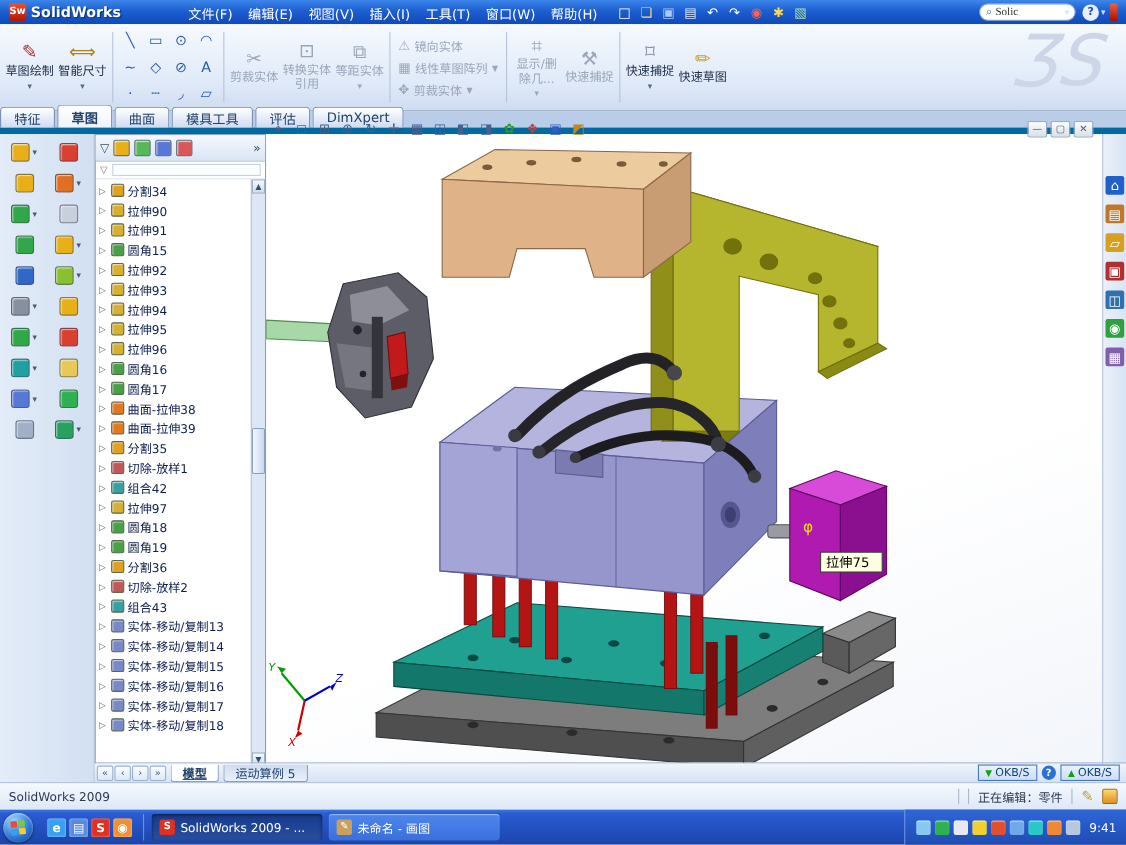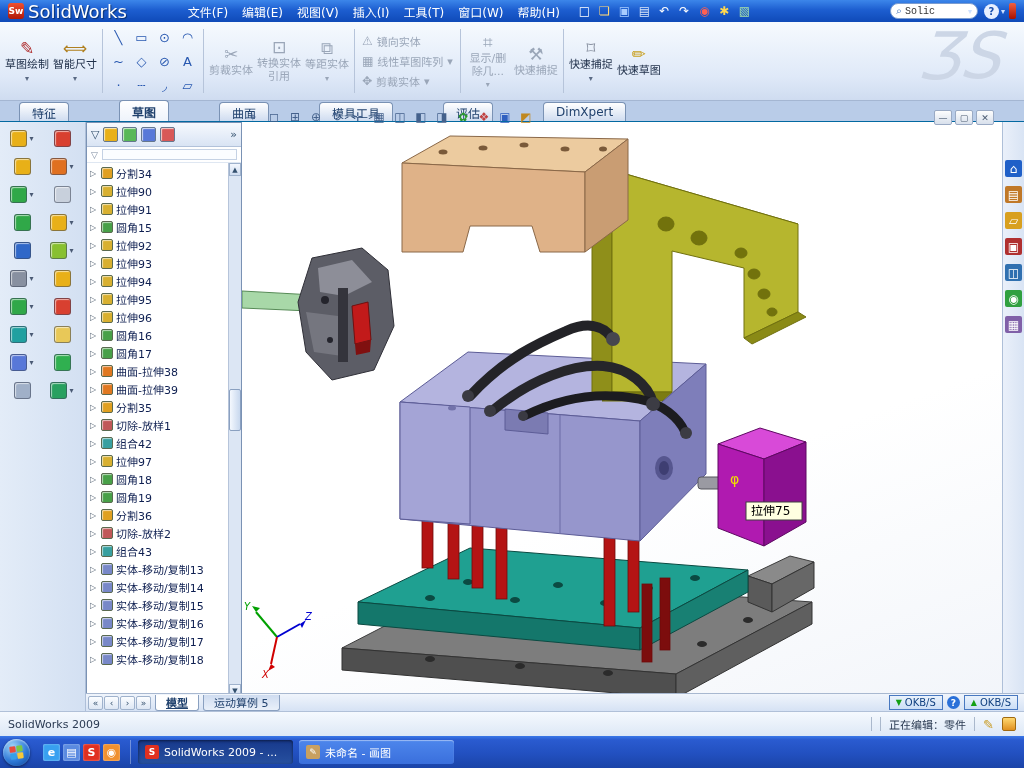--- a/index.html
+++ b/index.html
@@ -15,32 +15,32 @@
     position:absolute; top:0; left:0; right:0; height:22px;
     background:linear-gradient(#3c86ea,#1d5ed0 45%,#0f4ab8);
     display:flex; align-items:center; color:#fff; padding:0 4px; gap:2px;
   }
   .sw-logo { display:flex; align-items:center; gap:4px; padding:0 4px; }
   .sw-logo .mark {
     width:16px; height:16px; background:linear-gradient(#f05030,#b01808);
     border-radius:3px; color:#fff; font-size:9px; font-weight:bold;
     display:flex; align-items:center; justify-content:center;
   }
-  .sw-logo .name { font-weight:normal; font-size:18px; text-shadow:1px 1px 1px #09306e; }
+  .sw-logo .name { font-weight:bold; font-size:13px; text-shadow:1px 1px 1px #09306e; }
   .menus { display:flex;margin-left:48px; }
   .menu-item { padding:3px 7px; font-size:12px; cursor:default; }
   .qi-row { display:flex; align-items:center; gap:1px; margin-left:6px; }
   .qi { width:19px; height:18px; display:flex; align-items:center; justify-content:center;
         font-size:12px; border:1px solid transparent; border-radius:2px; }
   .qi-caret { font-size:8px; color:#cfe2ff; margin-left:-2px; }
   .searchbox { margin-left:auto; display:flex; align-items:center; background:#fff;
         border:1px solid #7a9cd0; border-radius:9px; height:16px; padding:0 5px; gap:3px; }
   .searchbox .mag { color:#3a6ab0; font-size:10px; }
   .searchbox input { border:none; outline:none; width:62px; height:12px; font-size:10px;
-        font-family:Liberation Mono, monospace; color:#333; padding:0; }
+        font-family:Liberation Serif, serif; color:#333; padding:0; }
   .tb-right { display:flex; align-items:center; gap:4px; padding:0 4px; }
   .tb-right .hbtn { width:15px; height:15px; border-radius:8px; background:#e8f0ff; color:#1a50b0;
         font-size:10px; font-weight:bold; display:flex; align-items:center; justify-content:center; }
   .tb-right .redtag { width:7px; height:16px; background:linear-gradient(#f06040,#a81000); border-radius:2px; }
 
   
   .cmdbar {
     position:absolute; top:22px; left:0; right:0; height:79px;
     background:linear-gradient(#f6fafe,#dfe9f8 70%,#cfdcf0);
     border-bottom:1px solid #a4b6d2; display:flex; align-items:stretch; padding:2px 4px; gap:2px;
@@ -56,21 +56,21 @@
   .sk-cell { display:flex; align-items:center; justify-content:center; font-size:13px; color:#2858b0;
     border:1px solid transparent; border-radius:2px; }
   .cmd-stack { display:flex; flex-direction:column; justify-content:center; gap:4px; padding:0 3px; }
   .stack-row { display:flex; align-items:center; gap:4px; font-size:11px; color:#9aa6b8; white-space:nowrap; }
   .stack-row .sic { font-size:12px; color:#9aa6b8; }
   .watermark { position:absolute; right:18px; top:24px; font-size:64px; font-style:italic;
     color:#ccd6e6; transform:skewX(-8deg); pointer-events:none; line-height:1; }
 
   
   .tabbar { position:absolute; top:101px; left:0; right:0; height:21px; background:#b9cce8;
-    display:flex; align-items:flex-end; padding-left:19px; border-bottom:1px solid #0369a1;gap:48px; }
+    display:flex; align-items:flex-end; padding-left:0; border-bottom:6px solid #0369a1; }
   .tab { height:19px; padding:0 12px; margin-right:2px; display:flex; align-items:center;
     border:1px solid #7a92b4; border-bottom:none; border-radius:4px 4px 0 0;
     background:linear-gradient(#ffffff,#cfdcf0); font-size:12px; color:#21426e; }
   .tab.active { background:linear-gradient(#ffffff,#eef3fb); font-weight:bold; height:21px; }
 
   
   .left-strip { position:absolute; left:0; top:122px; width:86px; bottom:57px;
     background:linear-gradient(90deg,#e3ecf8,#d3e0f2); border-right:1px solid #aebfd8;
     display:grid; grid-template-columns:repeat(2,40px); align-content:start; padding:6px 2px; row-gap:7px; }
   .lt-cell { display:flex; align-items:center; justify-content:center; gap:2px; height:21px; }
@@ -928,13 +928,36 @@
       <div class="taskbtn pressed">
         <span class="tb-ic" style="background: rgb(224, 48, 32);">S</span>
         <span>SolidWorks 2009 - ...</span>
       </div>
 
       <div class="taskbtn">
         <span class="tb-ic" style="background: rgb(200, 160, 96);">✎</span>
         <span>未命名 - 画图</span>
       </div>
     </div>
+  <div class="tray">
+    <div style="display:flex;gap:4px;">
+
+        <span class="tray-ic" style="background: rgb(136, 200, 240);"></span>
+
+        <span class="tray-ic" style="background: rgb(48, 176, 80);"></span>
+
+        <span class="tray-ic" style="background: rgb(232, 232, 240);"></span>
+
+        <span class="tray-ic" style="background: rgb(240, 208, 48);"></span>
+
+        <span class="tray-ic" style="background: rgb(224, 80, 48);"></span>
+
+        <span class="tray-ic" style="background: rgb(112, 168, 232);"></span>
+
+        <span class="tray-ic" style="background: rgb(40, 200, 200);"></span>
+
+        <span class="tray-ic" style="background: rgb(240, 136, 56);"></span>
+
+        <span class="tray-ic" style="background: rgb(184, 200, 224);"></span>
+      </div>
+    <span class="clock">9:41</span>
+  </div>
 </div>
 
 </body></html>

